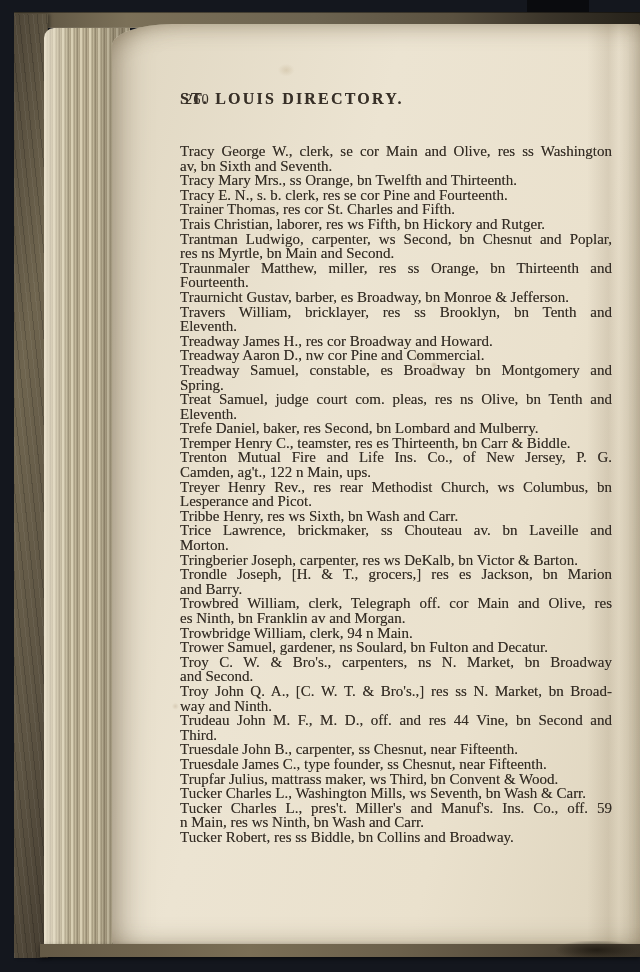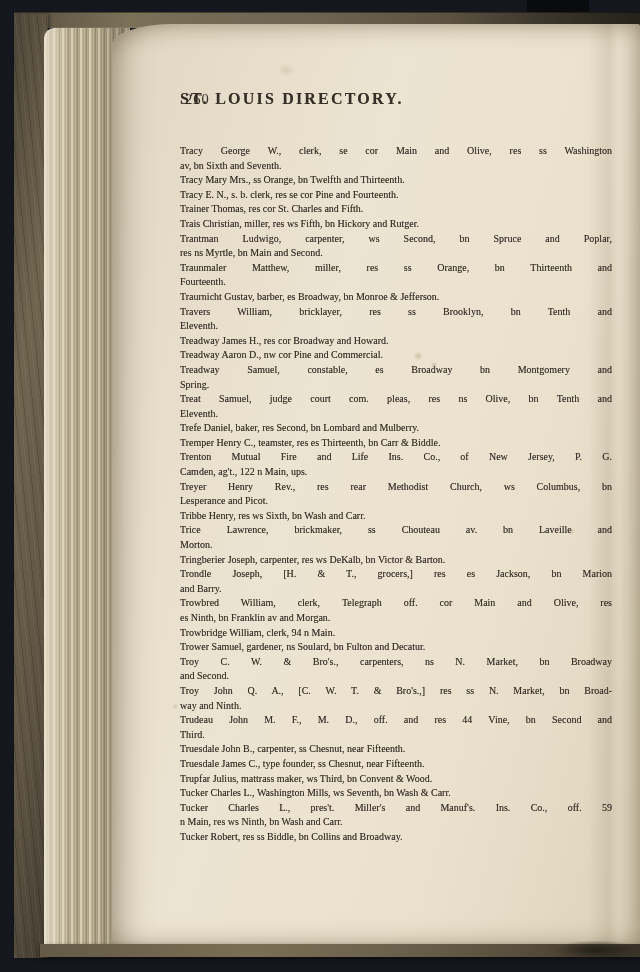--- a/index.html
+++ b/index.html
@@ -91,21 +91,21 @@
   .page-number{
     position:absolute;left:5px;top:3px;
     font-size:14.5px;letter-spacing:1px;color:#352e26;
   }
   .running-title{
     position:absolute;left:0;right:0;top:2px;text-align:left;
     font-size:16px;font-weight:bold;letter-spacing:2.2px;color:#372f27;
     text-shadow:0 0 .5px rgba(55,47,39,.55);
   }
   .listing{
-    font-size:10px;line-height:14.6px;color:#332c24;
+    font-size:15px;line-height:14.6px;color:#332c24;
     text-shadow:0 0 .45px rgba(51,44,36,.5);
   }
   .line{white-space:normal;}
   .line.cont{}
   .line.just{text-align:justify;text-align-last:justify;}
 </style>
 </head>
 <body>
 
 <div class="scene">
@@ -120,22 +120,22 @@
       <div class="header-row">
         <span class="page-number">260</span>
         <span class="running-title">ST. LOUIS DIRECTORY.</span>
       </div>
       <div class="listing">
           <div class="line just">Tracy George W., clerk, se cor Main and Olive, res ss Washington</div>
           <div class="line cont">av, bn Sixth and Seventh.</div>
           <div class="line">Tracy Mary Mrs., ss Orange, bn Twelfth and Thirteenth.</div>
           <div class="line">Tracy E. N., s. b. clerk, res se cor Pine and Fourteenth.</div>
           <div class="line">Trainer Thomas, res cor St. Charles and Fifth.</div>
-          <div class="line">Trais Christian, miller, res ws Fifth, bn Hickory and Rutger.</div>
-          <div class="line just">Trantman Ludwigo, carpenter, ws Second, bn Spruce and Poplar,</div>
+          <div class="line">Trais Christian, laborer, res ws Fifth, bn Hickory and Rutger.</div>
+          <div class="line just">Trantman Ludwigo, carpenter, ws Second, bn Chesnut and Poplar,</div>
           <div class="line cont">res ns Myrtle, bn Main and Second.</div>
           <div class="line just">Traunmaler Matthew, miller, res ss Orange, bn Thirteenth and</div>
           <div class="line cont">Fourteenth.</div>
           <div class="line">Traurnicht Gustav, barber, es Broadway, bn Monroe &amp; Jefferson.</div>
           <div class="line just">Travers William, bricklayer, res ss Brooklyn, bn Tenth and</div>
           <div class="line cont">Eleventh.</div>
           <div class="line">Treadway James H., res cor Broadway and Howard.</div>
           <div class="line">Treadway Aaron D., nw cor Pine and Commercial.</div>
           <div class="line just">Treadway Samuel, constable, es Broadway bn Montgomery and</div>
           <div class="line cont">Spring.</div>

